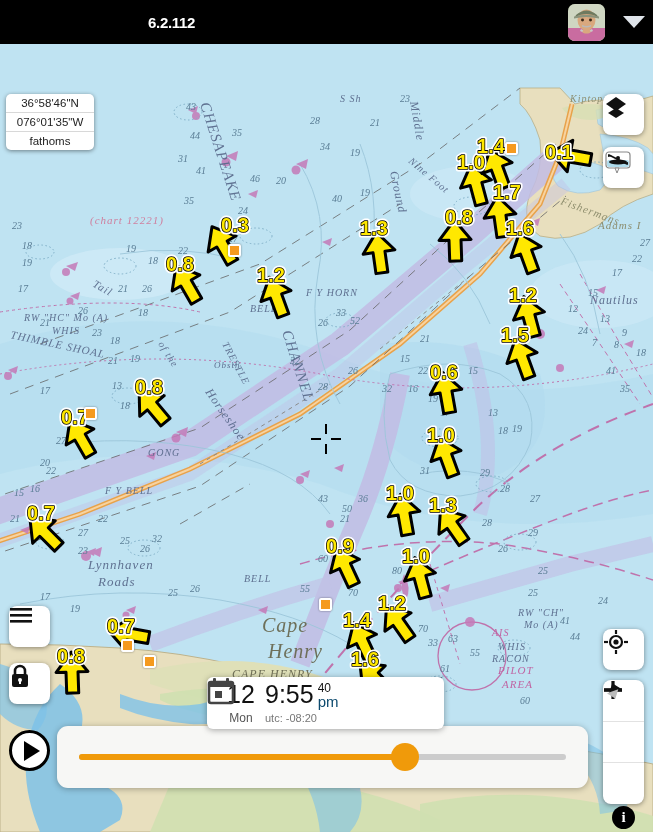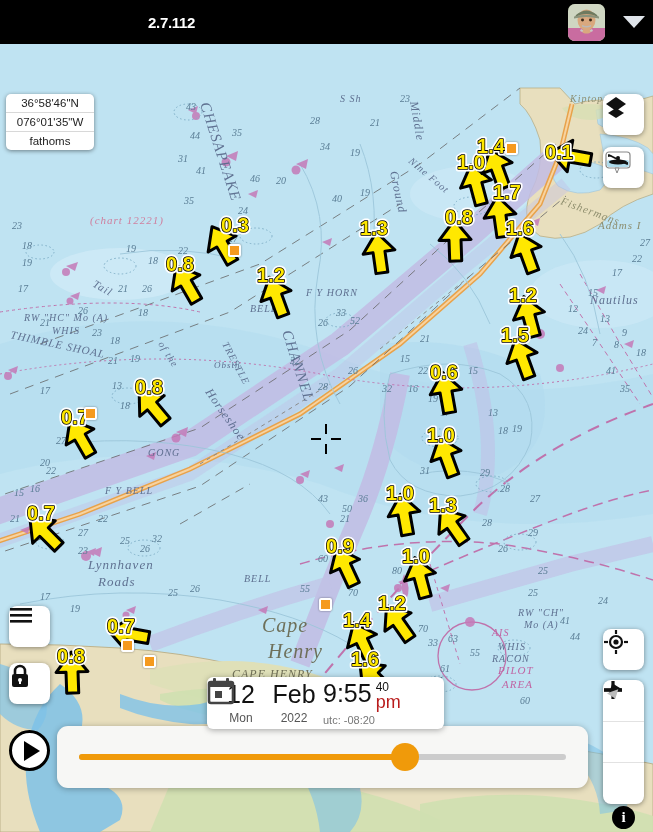--- a/index.html
+++ b/index.html
@@ -91,21 +91,21 @@
     display:flex; align-items:center; padding:0 10px;
   }
   #datetime .cal { width:28px; height:28px; margin-right:10px; flex:none; }
   .dtcol { display:flex; flex-direction:column; align-items:center; line-height:1; }
   .dt-big { font-size:25px; color:#111; font-weight:normal; }
   .dt-sm  { font-size:12px; color:#555; margin-top:5px; }
   #dt-day { width:48px; }
   #dt-mon { width:58px; }
   #dt-ampm { align-items:flex-start; margin-left:4px; }
   #dt-ampm .dt-min { font-size:12px; color:#111; }
-  #dt-ampm .dt-pm  { font-size:18px; color:#b91c1c; }
+  #dt-ampm .dt-pm  { font-size:15px; color:#0c4a6e; }
   #dt-utc { font-size:11px; color:#777; margin-top:4px; }
   #dt-timewrap { display:flex; align-items:flex-start; }
 
   
   #playbar {
     position:absolute; left:57px; bottom:44px; width:531px; height:62px;
     background:#f7f7f5; border-radius:11px; z-index:44;
     box-shadow:0 1px 6px rgba(0,0,0,.3);
     display:flex; align-items:center; padding:0 22px;
   }
@@ -139,21 +139,21 @@
 
   
   #crosshair { position:absolute; z-index:30; }
 </style>
 </head>
 <body>
 
 <div id="app">
 
   <div id="header">
-    <div id="version">2.7.112</div>
+    <div id="version">6.2.112</div>
 
     <div id="avatar">
       <svg width="37" height="37" viewBox="0 0 37 37">
         <rect width="37" height="37" fill="#cfd6c2"></rect>
         <rect x="0" y="24" width="37" height="13" fill="#c96ca0"></rect>
         <ellipse cx="18.5" cy="16" rx="9" ry="10.5" fill="#d9a87e"></ellipse>
         <path d="M8 11 Q18.5 2 29 11 L30 13 Q18.5 7 7 13 Z" fill="#6e7a5f"></path>
         <path d="M6 12.5 Q18 9 31 12.5 L31 14.5 Q18 11.5 6 14.5 Z" fill="#8a937c"></path>
         <ellipse cx="14.5" cy="16" rx="1.5" ry="1.4" fill="#3a2a1a"></ellipse>
         <ellipse cx="22.5" cy="16" rx="1.5" ry="1.4" fill="#3a2a1a"></ellipse>
@@ -917,24 +917,20 @@
         <rect x="2" y="5" width="24" height="21" rx="2" fill="none" stroke="#444" stroke-width="2.6"></rect>
         <rect x="2" y="5" width="24" height="5" fill="#444"></rect>
         <rect x="6" y="1" width="3" height="6" rx="1" fill="#444"></rect>
         <rect x="19" y="1" width="3" height="6" rx="1" fill="#444"></rect>
         <rect x="8" y="14" width="7" height="7" fill="#444"></rect>
       </svg>
       <div class="dtcol" id="dt-day">
         <span class="dt-big">12</span>
         <span class="dt-sm">Mon</span>
       </div>
-      <div class="dtcol" id="dt-mon">
-        <span class="dt-big">Feb</span>
-        <span class="dt-sm">2022</span>
-      </div>
       <div class="dtcol" style="align-items:flex-start">
         <div id="dt-timewrap">
           <span class="dt-big">9:55</span>
           <div class="dtcol" id="dt-ampm">
             <span class="dt-min">40</span>
             <span class="dt-pm">pm</span>
           </div>
         </div>
         <span id="dt-utc">utc: -08:20</span>
       </div>

